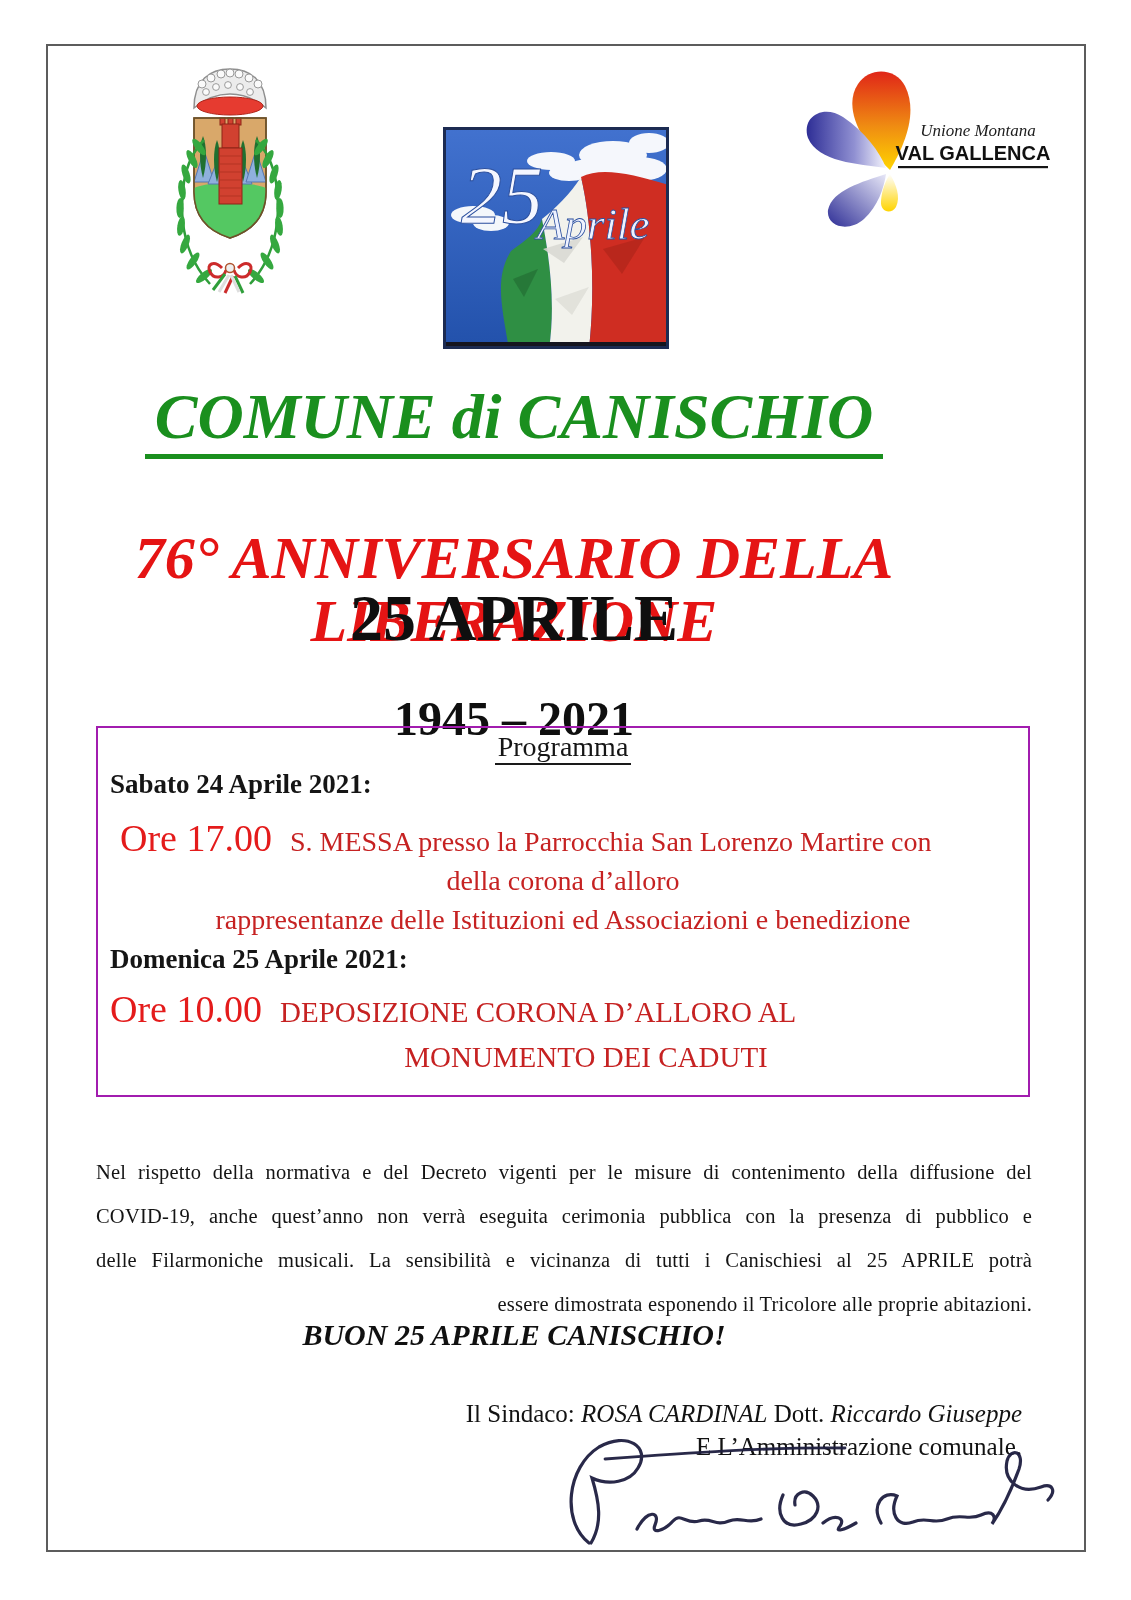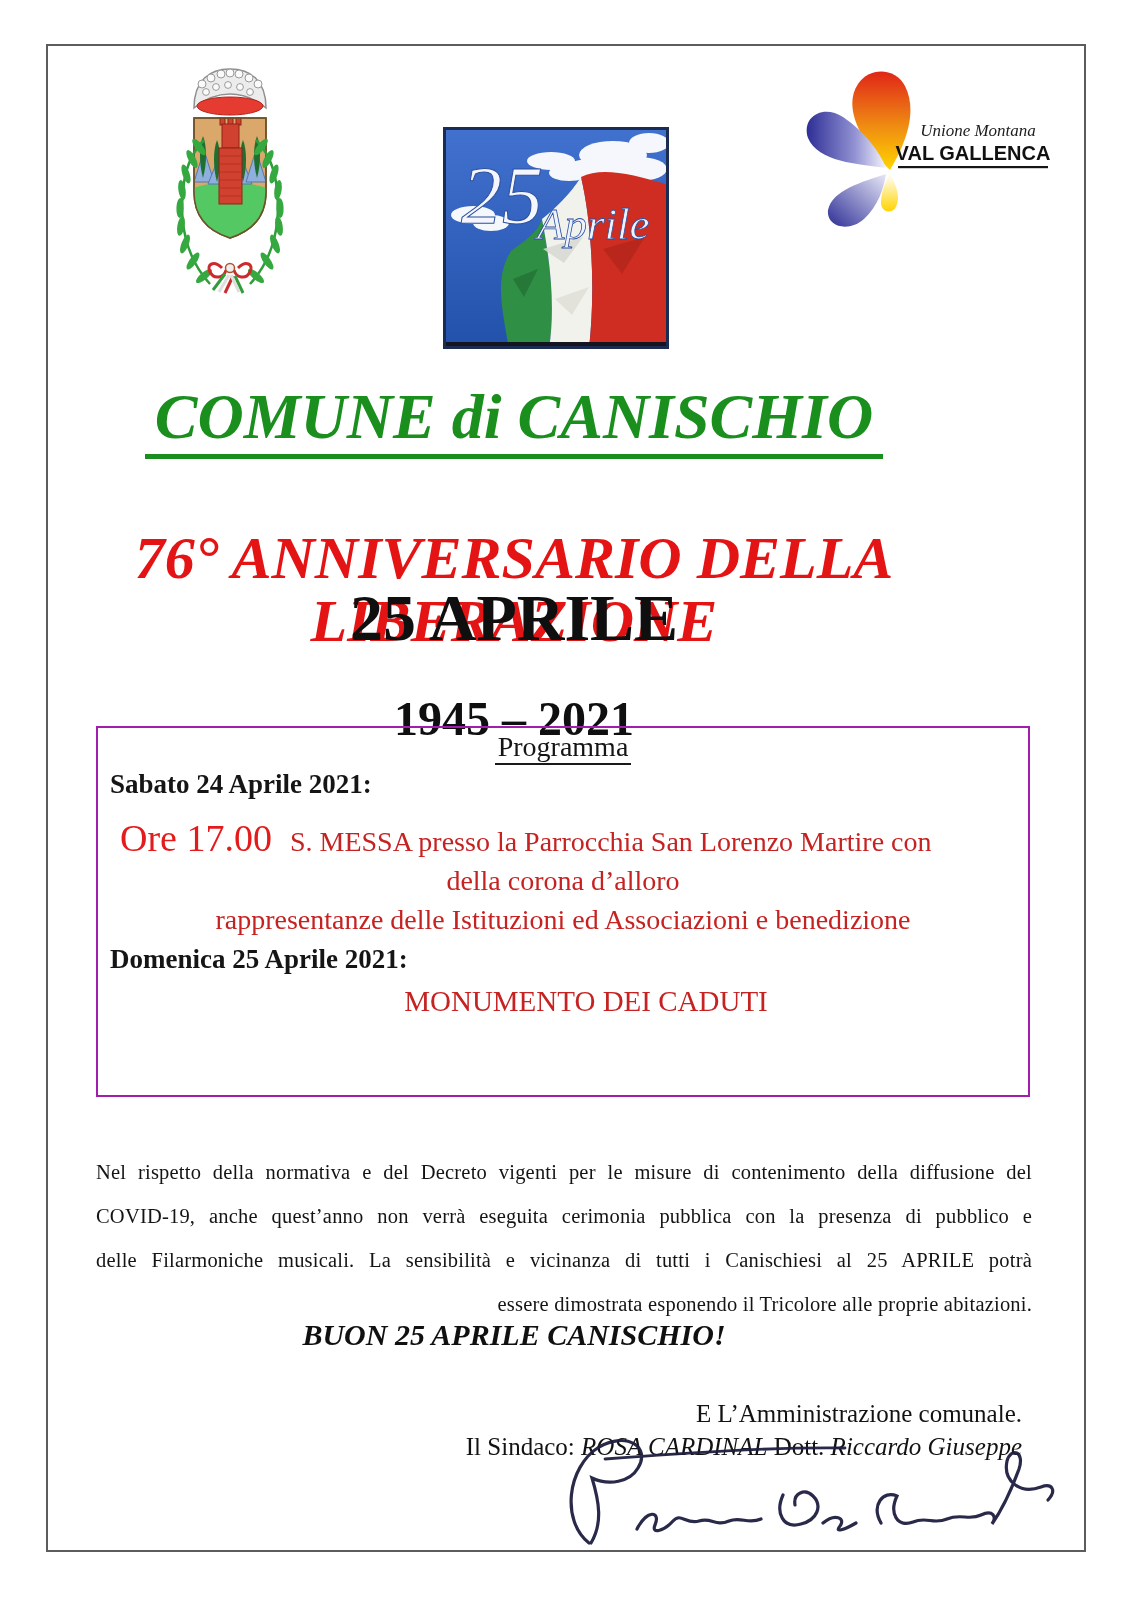--- a/index.html
+++ b/index.html
@@ -211,35 +211,38 @@
     <div class="prog-title">
       <span>Programma</span>
     </div>
     <div class="day-head">Sabato 24 Aprile 2021:</div>
     <div class="time-line">
       <span class="time">Ore 17.00</span><span class="time-rest">S. MESSA presso la Parrocchia San Lorenzo Martire con</span>
     </div>
     <div class="center-red tight">della corona d’alloro</div>
     <div class="center-red">rappresentanze delle Istituzioni ed Associazioni e benedizione</div>
     <div class="day-head second">Domenica 25 Aprile 2021:</div>
+    <div class="time-line second">
+      <span class="time">Ore 10.00</span><span class="time-rest" style="font-size:29px;">DEPOSIZIONE CORONA D’ALLORO AL</span>
+    </div>
     <div class="monumento">MONUMENTO DEI CADUTI</div>
   </div>
 
   <div class="abs notice">
     <div class="jline">Nel rispetto della normativa e del Decreto vigenti per le misure di contenimento della diffusione del</div>
     <div class="jline">COVID-19, anche quest’anno non verrà eseguita cerimonia pubblica con la presenza di pubblico e</div>
     <div class="jline">delle Filarmoniche musicali. La sensibilità e vicinanza di tutti i Canischiesi al 25 APRILE potrà</div>
     <div class="jline-last">essere dimostrata esponendo il Tricolore alle proprie abitazioni.</div>
   </div>
 
   <div class="centerband greeting">BUON 25 APRILE CANISCHIO!</div>
 
   <div class="abs sindaco">
+    <div><span>Il Sindaco: </span><span class="it">ROSA CARDINAL</span><span> Dott. </span><span class="it">Riccardo Giuseppe</span></div>
     <div>E L’Amministrazione comunale.</div>
-    <div><span>Il Sindaco: </span><span class="it">ROSA CARDINAL</span><span> Dott. </span><span class="it">Riccardo Giuseppe</span></div>
   </div>
 
   <svg class="abs sig" width="530" height="125" viewBox="0 0 530 125">
     <g fill="none" stroke="#1e1e40" stroke-width="3.2" stroke-linecap="round" opacity="0.95">
       <path d="M44,110 C16,88 22,34 54,14 C82,-2 106,14 93,35 C85,49 64,53 47,45 C54,68 58,90 46,110"></path>
       <path d="M60,26 C140,20 225,14 300,15" stroke-width="2.8"></path>
       <path d="M92,96 C102,76 116,78 110,92 C106,101 118,99 128,88 C136,79 141,92 154,88 C167,84 170,94 184,88 C196,83 203,92 216,86"></path>
       <path d="M238,62 C230,80 238,96 256,91 C272,87 278,73 268,63 C260,55 248,60 250,72"></path>
       <path d="M278,90 C290,80 301,85 295,93 C289,100 299,97 311,90"></path>
       <path d="M336,90 C326,72 338,57 352,63 C344,80 352,95 368,89 C382,83 388,92 402,86 C416,80 424,88 436,82 C448,76 452,84 447,91 C456,78 466,58 474,36 C480,18 466,14 462,28 C458,47 474,62 496,54 C507,50 512,57 503,67"></path>

